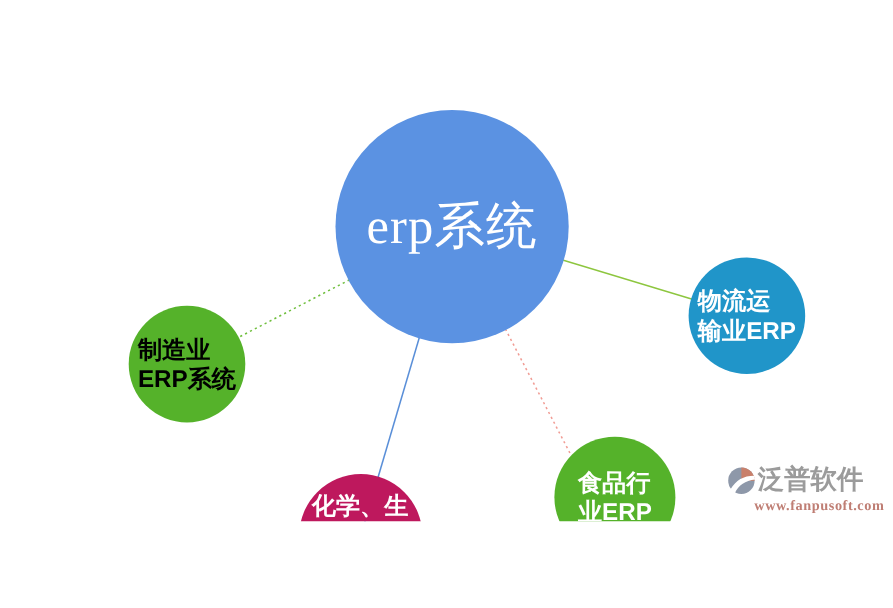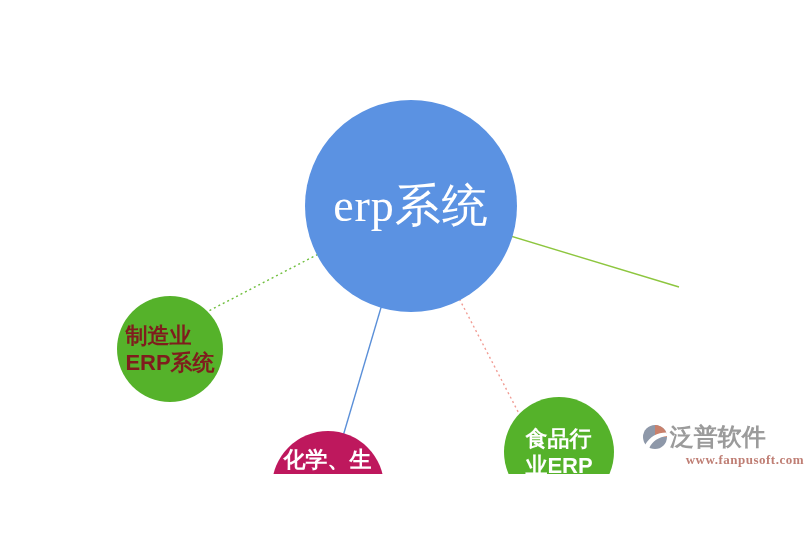--- a/index.html
+++ b/index.html
@@ -55,21 +55,21 @@
     line-height: 1.24;
     text-align: left;
   }
   .watermark {
     position: absolute;
     right: 8px;
     bottom: 6px;
     z-index: 3;
     display: flex;
     flex-direction: column;
-    align-items: flex-start;
+    align-items: center;
   }
   .wm-row {
     display: flex;
     align-items: center;
     gap: 2px;
   }
   .wm-logo {
     display: inline-flex;
     width: 26px;
     height: 28px;
@@ -99,23 +99,27 @@
       <line x1="411" y1="206" x2="170" y2="331" stroke="#70bf3e" stroke-width="1.4" stroke-dasharray="2,3"></line>
       <line x1="411" y1="206" x2="679" y2="287" stroke="#8dc63f" stroke-width="1.4"></line>
       <line x1="411" y1="206" x2="328" y2="487" stroke="#5a8fd8" stroke-width="1.4"></line>
       <line x1="411" y1="206" x2="539" y2="452" stroke="#f19c94" stroke-width="1.4" stroke-dasharray="2,3"></line>
     </svg>
 
   <div id="nodes-layer">
       <div class="node node-central" style="left: 305px; top: 100px; width: 212px; height: 212px; background: rgb(91, 146, 226); color: rgb(255, 255, 255);">
         <span class="node-label">erp系统</span>
       </div>
-      <div class="node node-satellite" style="left: 117px; top: 296px; width: 106px; height: 106px; background: rgb(85, 178, 42); color: #7f1d1d;">
+      <div class="node node-satellite" style="left: 117px; top: 278px; width: 106px; height: 106px; background: rgb(85, 178, 42); color: #000000;">
         <span class="node-label">制造业
 ERP系统</span>
+      </div>
+      <div class="node node-satellite" style="left: 626px; top: 234px; width: 106px; height: 106px; background: rgb(32, 149, 201); color: rgb(255, 255, 255);">
+        <span class="node-label">物流运
+输业ERP</span>
       </div>
       <div class="node node-satellite" style="left: 272px; top: 431px; width: 112px; height: 112px; background: #be185d; color: rgb(255, 255, 255);">
         <span class="node-label">化学、生
 物行业
 ERP系统</span>
       </div>
       <div class="node node-satellite" style="left: 504px; top: 397px; width: 110px; height: 110px; background: rgb(85, 178, 42); color: rgb(255, 255, 255);">
         <span class="node-label">食品行
 业ERP</span>
       </div>

